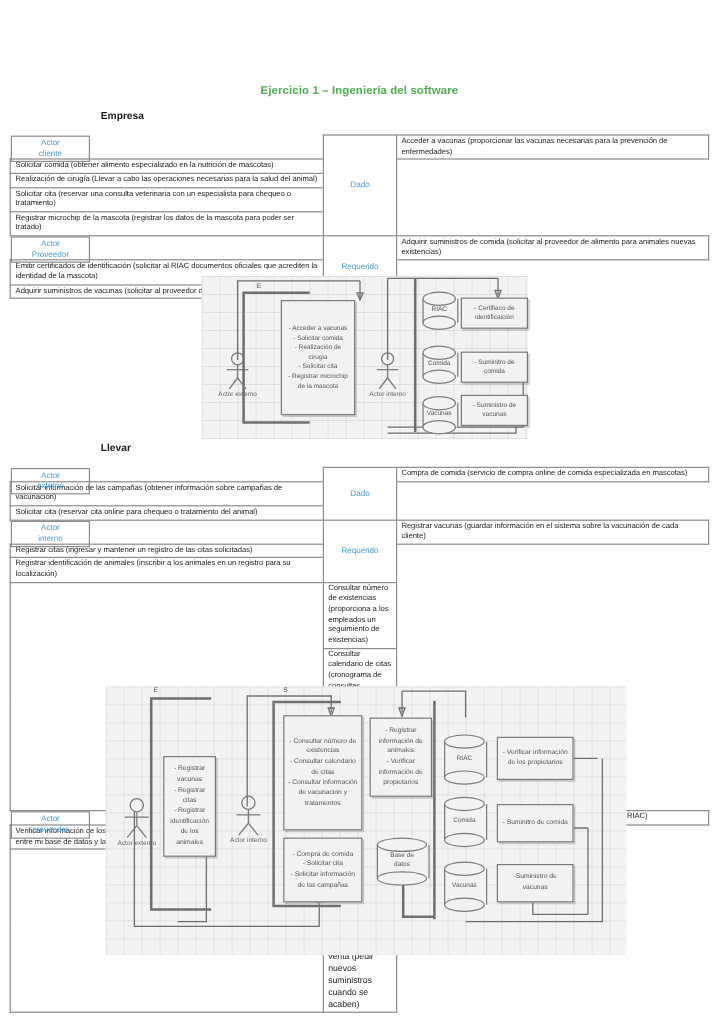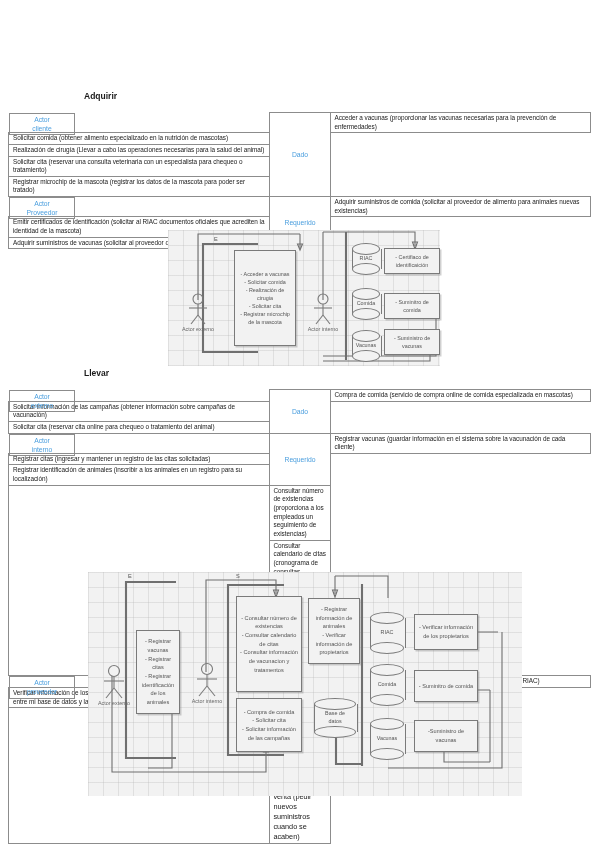--- a/index.html
+++ b/index.html
@@ -117,22 +117,23 @@
 
   svg.wires{position:absolute;left:0;top:0;width:100%;height:100%;overflow:visible;}
   svg.wires path,svg.wires line{fill:none;stroke:#6f6f6f;stroke-width:1.1;}
   svg.wires .thick{stroke-width:2.1;}
 </style>
 </head>
 <body>
 
 <div class="page">
 
-
-  <div class="section-head" id="sec-empresa">Adquirir</div>
+  <div class="doc-title">Ejercicio 1 – Ingeniería del software</div>
+
+  <div class="section-head" id="sec-empresa">Empresa</div>
 
   <table class="req" id="table-empresa">
     <tbody id="tbody-empresa">
         <tr>
           <td class="actor" rowspan="5" style="white-space: pre-line;">Actor
 cliente</td>
           <td class="tipo" rowspan="5">Dado</td>
           <td class="desc">Acceder a vacunas (proporcionar las vacunas necesarias para la prevención de enfermedades)</td>
         </tr>
         <tr>

